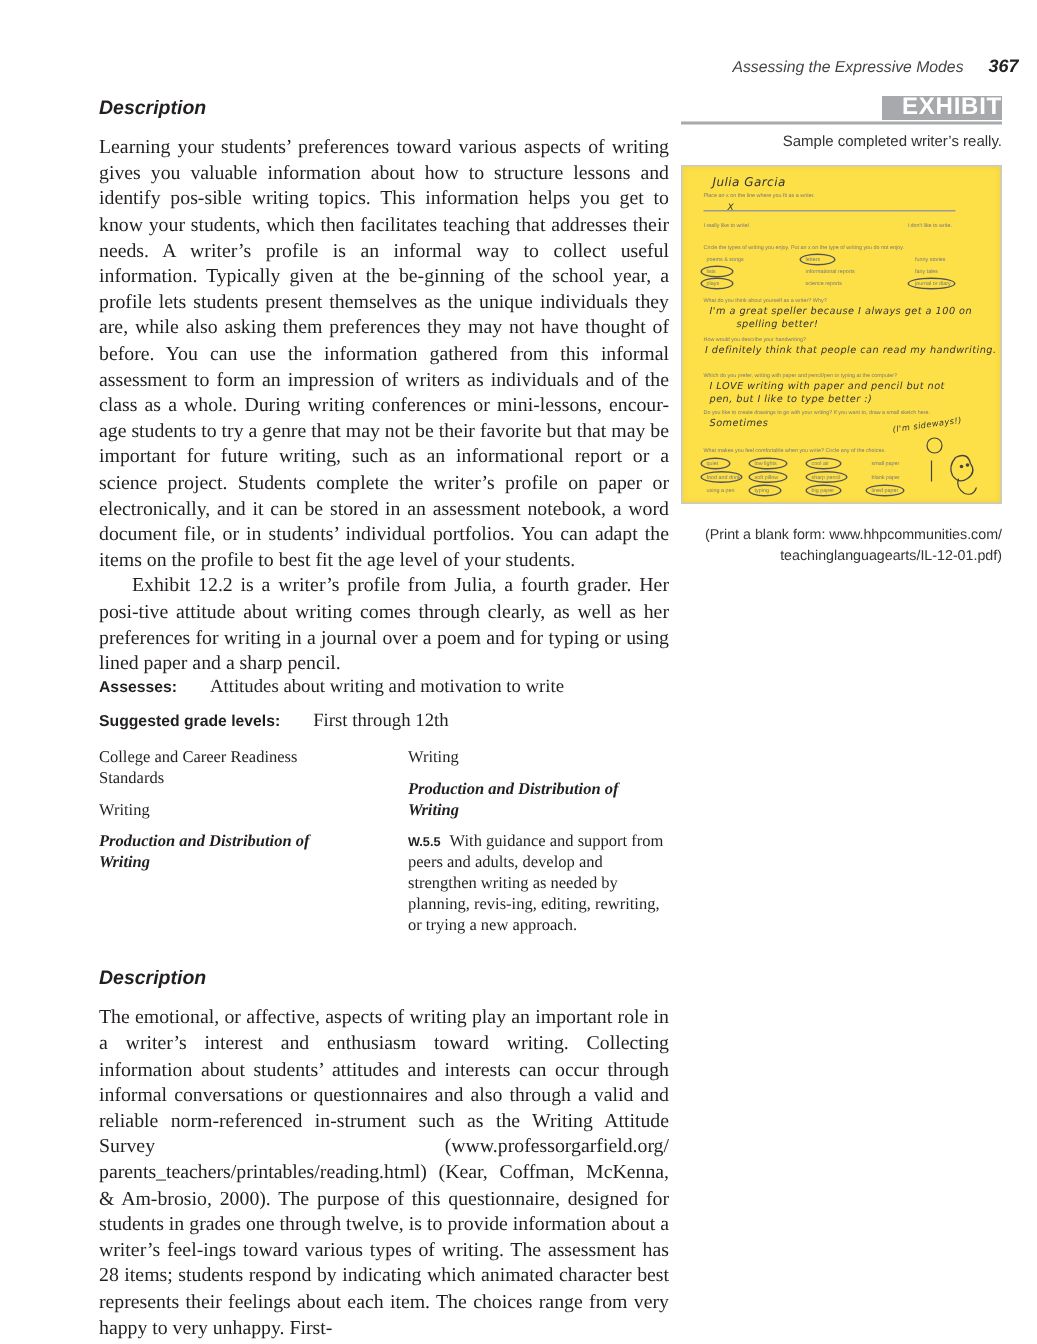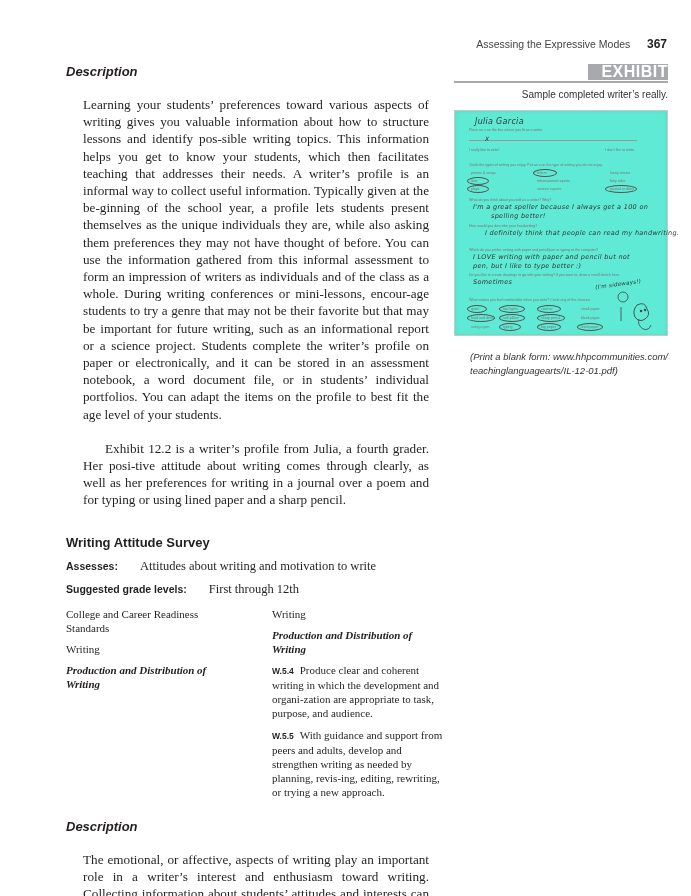--- a/index.html
+++ b/index.html
@@ -1,83 +1,81 @@
 <!DOCTYPE html>
 <html><head>
 <meta charset="utf-8">
 <style>
   html, body { margin:0; padding:0; background:#ffffff; }
   body { width:691px; height:896px; position:relative; overflow:hidden; color:#231f20; }
   .sans { font-family: "Liberation Sans", "DejaVu Sans", sans-serif; }
 
-  #running-head { position:absolute; top:37px; right:24px; font-size:10.5px; color:#444; }
+  #running-head { position:absolute; top:37px; right:12px; font-size:10.5px; color:#444;font-style:italic; }
   #running-head .title { margin-right:14px; }
   #running-head .pgnum { font-weight:bold; font-size:12px; color:#222; }
 
   #main { position:absolute; left:66px; top:64px; width:380px; }
   .h-desc { font-family:"Liberation Sans",sans-serif; font-style:italic; font-size:13px; margin:0 0 10px 0; }
-  .body-text { font-family:"Liberation Serif",serif; font-size:13.2px; line-height:17.2px; text-align:justify; margin:17px; hyphens:manual; }
+  .body-text { font-family:"Liberation Serif",serif; font-size:13.2px; line-height:17.2px; text-align:justify; margin:0; hyphens:manual; }
   .body-text.indent { text-indent:22px; }
   .h-section { font-family:"Liberation Sans",sans-serif; font-weight:bold; font-size:13px; margin:26px 0 9px 0; }
   .meta-line { font-size:12px; margin:0 0 8px 0; }
   .meta-line .lbl { font-family:"Liberation Sans",sans-serif; font-weight:bold; font-size:10.5px; }
   .meta-line .val { font-family:"Liberation Serif",serif; font-size:12.5px; margin-left:19px; }
 
   .std-cols { display:flex; gap:32px; margin-top:10px; }
   .std-col { width:188px; font-family:"Liberation Serif",serif; font-size:11px; line-height:14px; color:#231f20; }
   .std-col .head { margin-bottom:7px; }
   .std-col .sub { margin-bottom:7px; }
   .std-col .subit { font-style:italic; font-weight:bold; margin-bottom:7px; }
   .std-col .item { margin-bottom:8px; }
   .std-col .code { font-family:"Liberation Sans",sans-serif; font-weight:bold; font-size:8.5px; margin-right:6px; }
 
   #sidebar { position:absolute; left:454px; top:64px; width:214px; }
   #exhibit-label { position:absolute; right:0; top:0; width:80px; height:16px; background:#a7a9ac; color:#fff; font-family:"Liberation Sans",sans-serif; font-weight:bold; font-size:16px; letter-spacing:0.5px; text-align:right; line-height:16px; }
   #exhibit-rule { position:absolute; left:0; top:17px; width:214px; height:2px; background:#a7a9ac; }
   #exhibit-caption { position:absolute; right:0; top:25px; font-family:"Liberation Sans",sans-serif; font-size:10px; color:#333; }
-  #exhibit-frame { position:absolute; left:0; top:46px; width:212px; height:224px; border:1px solid #c8c8c8; background:#5eead4; box-shadow: inset 0 0 4px rgba(0,0,0,0.08); }
-  #exhibit-note { position:absolute; right:0; top:286px; font-family:"Liberation Sans",sans-serif; font-size:9.5px; line-height:14px; color:#333;font-style:italic; }
+  #exhibit-frame { position:absolute; left:0; top:46px; width:212px; height:224px; border:1px solid #c8c8c8; background:#fde047; box-shadow: inset 0 0 4px rgba(0,0,0,0.08); }
+  #exhibit-note { position:absolute; right:0; top:286px; text-align:right; font-family:"Liberation Sans",sans-serif; font-size:9.5px; line-height:14px; color:#333; }
 
   .form-small { position:absolute; font-family:"Liberation Sans",sans-serif; font-size:3.6px; color:#777; white-space:nowrap; }
   .hand { position:absolute; font-family:"DejaVu Sans",sans-serif; font-style:italic; color:#333; white-space:nowrap; letter-spacing:0.3px; }
   .oval { position:absolute; border:1px solid #555; border-radius:50%; height:6px; }
 </style>
 </head>
 <body>
 
 <div id="running-head">
   <span class="title sans">Assessing the Expressive Modes</span>
   <span class="pgnum sans">367</span>
 </div>
 
 <div id="main">
   <h3 class="h-desc">Description</h3>
   <p class="body-text">Learning your students’ preferences toward various aspects of writing gives you valuable information about how to structure lessons and identify pos-sible writing topics. This information helps you get to know your students, which then facilitates teaching that addresses their needs. A writer’s profile is an informal way to collect useful information. Typically given at the be-ginning of the school year, a profile lets students present themselves as the unique individuals they are, while also asking them preferences they may not have thought of before. You can use the information gathered from this informal assessment to form an impression of writers as individuals and of the class as a whole. During writing conferences or mini-lessons, encour-age students to try a genre that may not be their favorite but that may be important for future writing, such as an informational report or a science project. Students complete the writer’s profile on paper or electronically, and it can be stored in an assessment notebook, a word document file, or in students’ individual portfolios. You can adapt the items on the profile to best fit the age level of your students.</p>
   <p class="body-text indent">Exhibit 12.2 is a writer’s profile from Julia, a fourth grader. Her posi-tive attitude about writing comes through clearly, as well as her preferences for writing in a journal over a poem and for typing or using lined paper and a sharp pencil.</p>
 
-  <h3 class="h-section">Writing Attitude Survey</h3>
   <div class="meta-line">
     <span class="lbl">Assesses:</span>
     <span class="val">Attitudes about writing and motivation to write</span>
   </div>
   <div class="meta-line">
     <span class="lbl">Suggested grade levels:</span>
     <span class="val">First through 12th</span>
   </div>
 
   <div class="std-cols">
     <div class="std-col">
       <div class="head">College and Career Readiness Standards</div>
       <div class="sub">Writing</div>
       <div class="subit">Production and Distribution of Writing</div>
     </div>
     <div class="std-col">
       <div class="sub">Writing</div>
       <div class="subit">Production and Distribution of Writing</div>
-      <div class="item"><span class="code">W.5.4</span><span>Produce clear and coherent writing in which the development and organi-zation are appropriate to task, purpose, and audience.</span></div>
       <div class="item"><span class="code">W.5.5</span><span>With guidance and support from peers and adults, develop and strengthen writing as needed by planning, revis-ing, editing, rewriting, or trying a new approach.</span></div>
     </div>
   </div>
 
   <h3 class="h-desc" style="margin-top:12px;">Description</h3>
   <p class="body-text">The emotional, or affective, aspects of writing play an important role in a writer’s interest and enthusiasm toward writing. Collecting information about students’ attitudes and interests can occur through informal conversations or questionnaires and also through a valid and reliable norm-referenced in-strument such as the Writing Attitude Survey (www.professorgarfield.org/ parents_teachers/printables/reading.html) (Kear, Coffman, McKenna, &amp; Am-brosio, 2000). The purpose of this questionnaire, designed for students in grades one through twelve, is to provide information about a writer’s feel-ings toward various types of writing. The assessment has 28 items; students respond by indicating which animated character best represents their feelings about each item. The choices range from very happy to very unhappy. First-</p>
 </div>
 
 <div id="sidebar">
   <div id="exhibit-label">EXHIBIT 12.2</div>
@@ -104,21 +102,21 @@
     <div class="form-small" style="left:16px;top:76px;">plays</div>
     <div class="oval" style="left:12px;top:74px;width:20px;"></div>
     <div class="form-small" style="left:82px;top:76px;">science reports</div>
     <div class="form-small" style="left:155px;top:76px;">journal or diary</div>
     <div class="oval" style="left:150px;top:74px;width:30px;"></div>
 
     <div class="form-small" style="left:14px;top:87px;">What do you think about yourself as a writer? Why?</div>
     <div class="hand" style="left:18px;top:92px;font-size:6.5px;">I'm a great speller because I always get a 100 on</div>
     <div class="hand" style="left:36px;top:101px;font-size:6.5px;">spelling better!</div>
     <div class="form-small" style="left:14px;top:113px;">How would you describe your handwriting?</div>
-    <div class="hand" style="left:17px;top:118px;font-size:6.5px;padding-left:13px;">I definitely think that people can read my handwriting.</div>
+    <div class="hand" style="left:2px;top:118px;font-size:6.5px;padding-left:13px;">I definitely think that people can read my handwriting.</div>
 
     <div class="form-small" style="left:14px;top:137px;">Which do you prefer, writing with paper and pencil/pen or typing at the computer?</div>
     <div class="hand" style="left:18px;top:142px;font-size:6.5px;">I LOVE writing with paper and pencil but not</div>
     <div class="hand" style="left:18px;top:151px;font-size:6.5px;">pen, but I like to type better :)</div>
     <div class="form-small" style="left:14px;top:162px;">Do you like to create drawings to go with your writing? If you want to, draw a small sketch here.</div>
     <div class="hand" style="left:18px;top:167px;font-size:6.5px;">Sometimes</div>
     <div class="hand" style="left:140px;top:170px;font-size:5.5px;transform:rotate(-8deg);">(I'm sideways!)</div>
 
     <div class="form-small" style="left:14px;top:187px;">What makes you feel comfortable when you write? Circle any of the choices.</div>
     <div class="form-small" style="left:16px;top:196px;">quiet</div>

